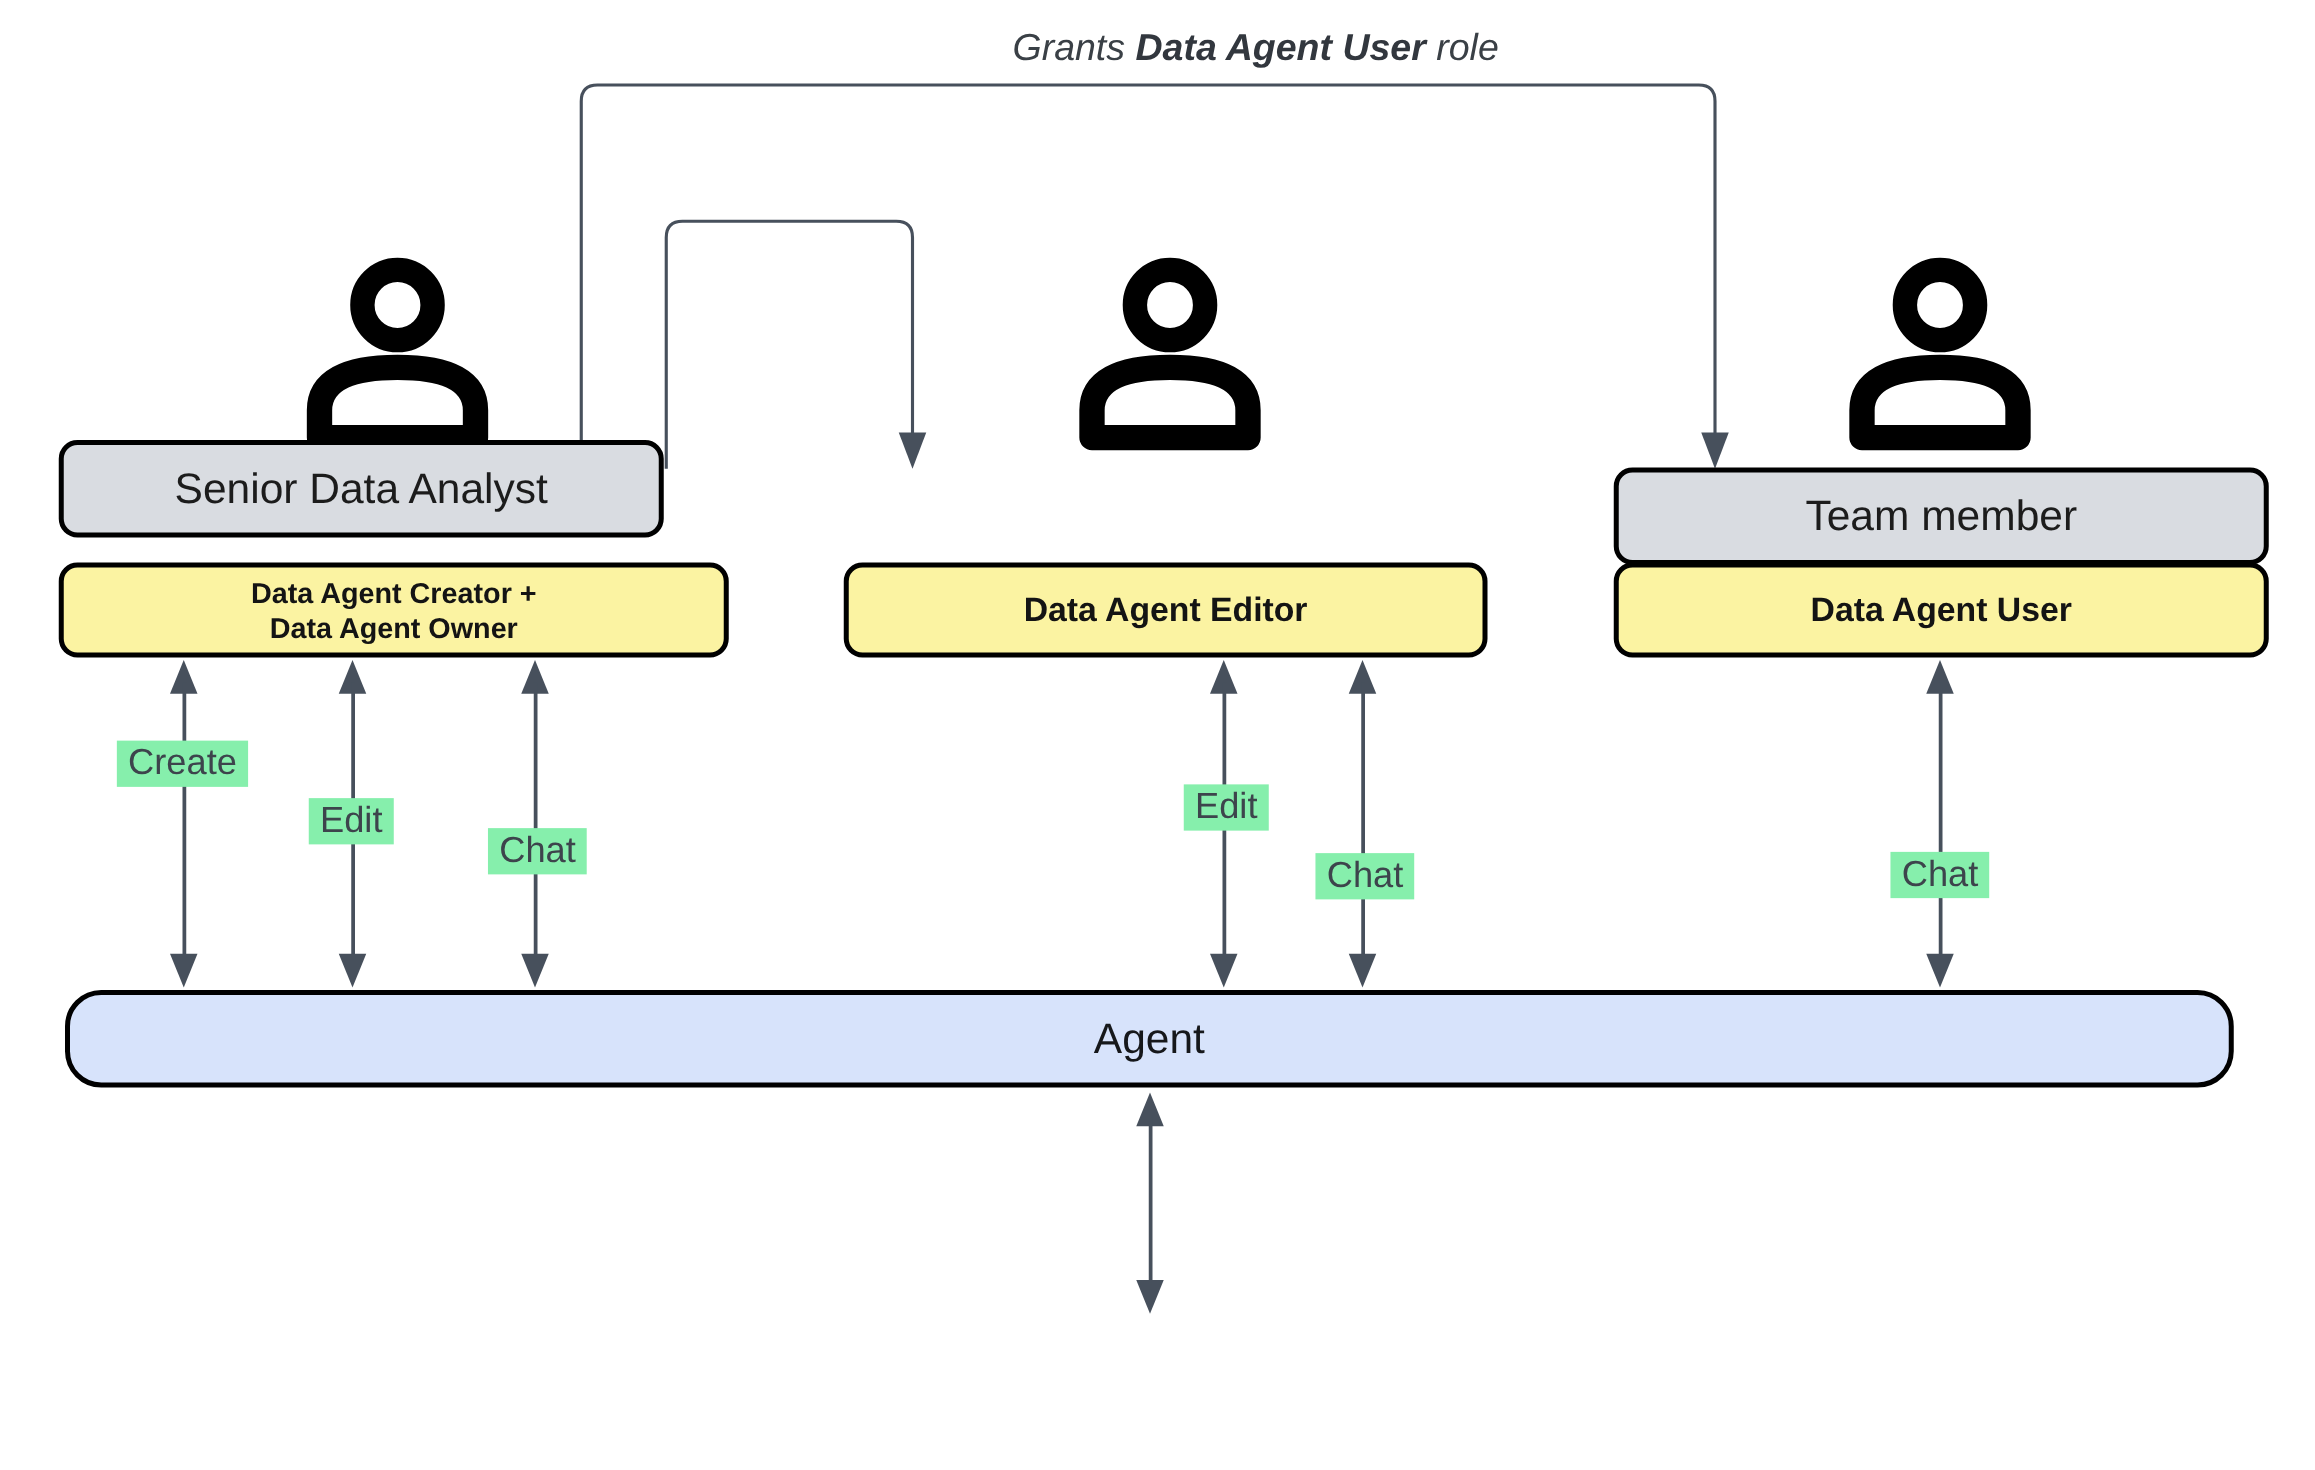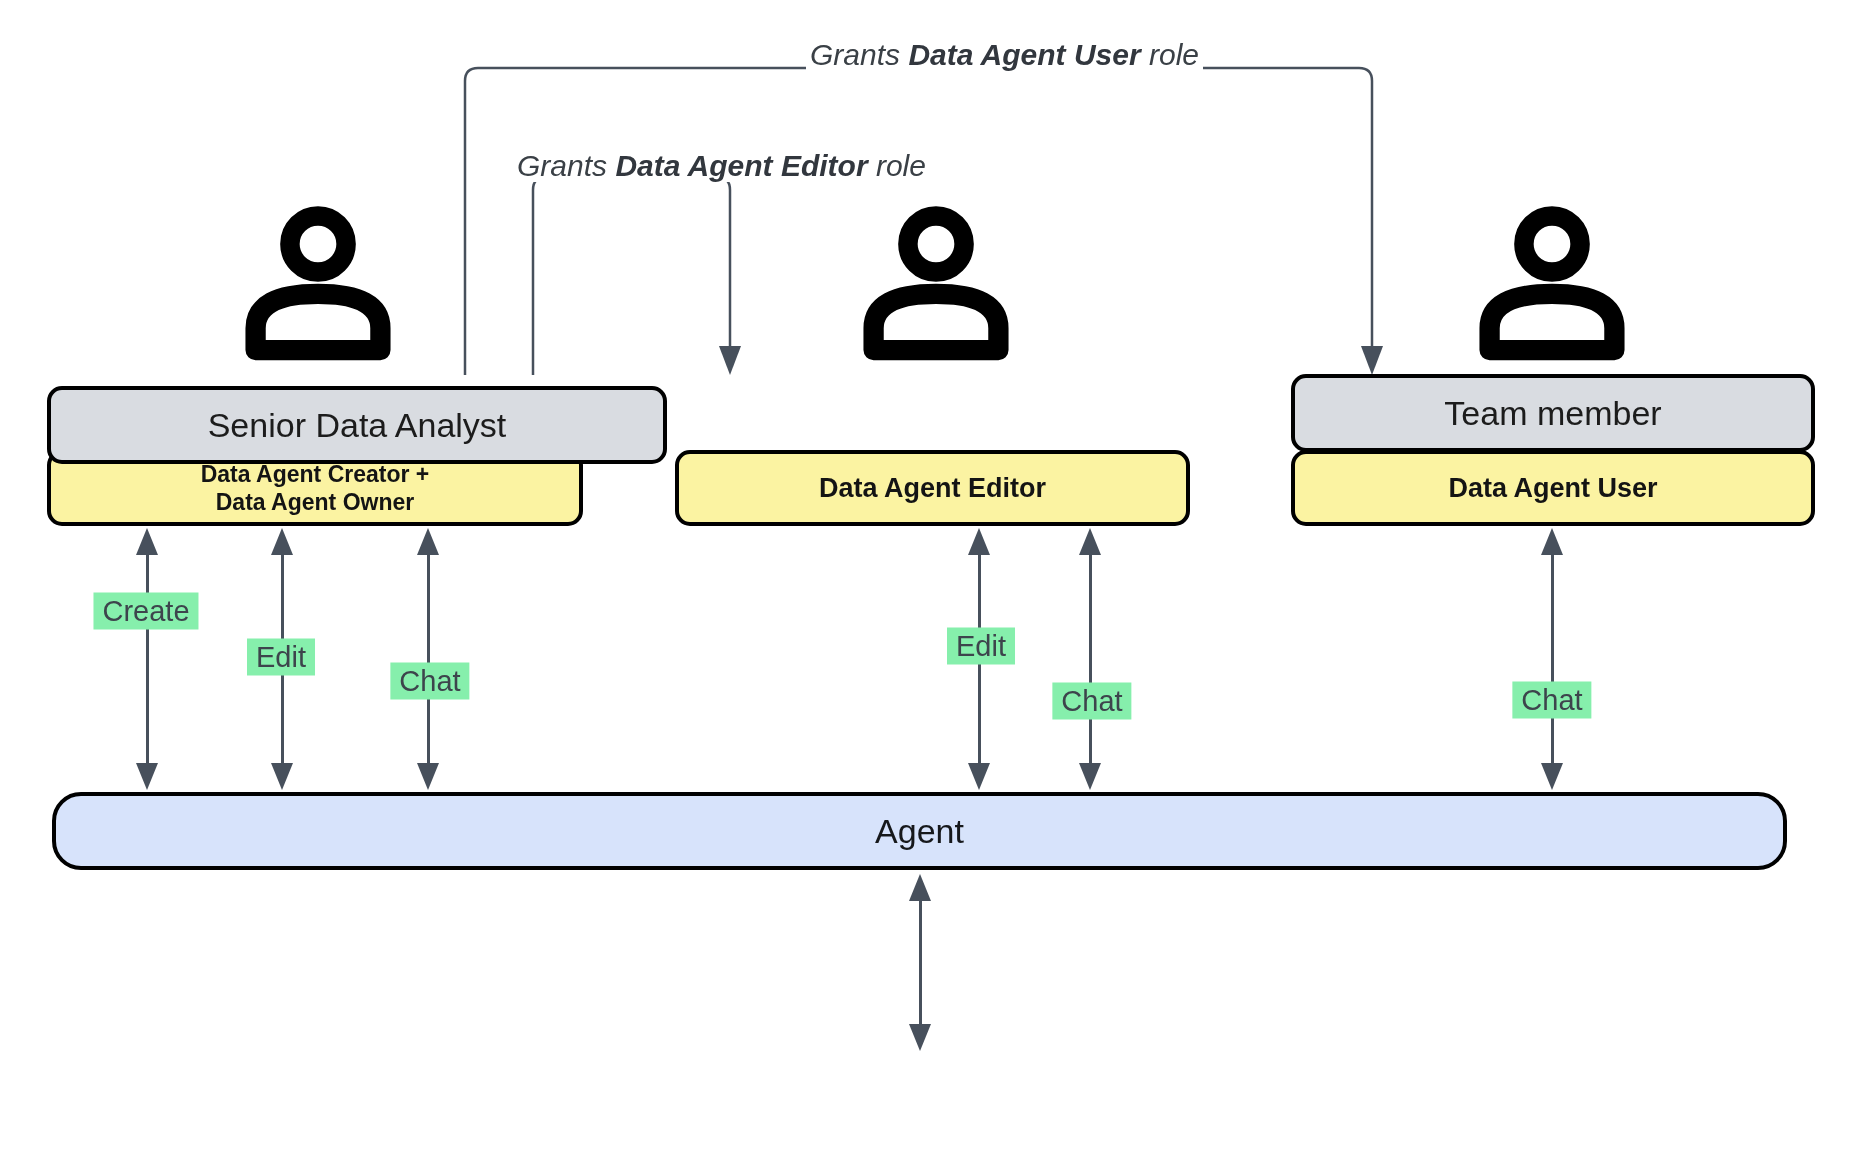--- a/index.html
+++ b/index.html
@@ -4,21 +4,21 @@
 <style>
   html,body{margin:0;padding:0;background:#fff;}
   .canvas{
     position:relative;width:1852px;height:1176px;background:#ffffff;
     font-family:"Liberation Sans",sans-serif;overflow:hidden;
   }
   .canvas *{box-sizing:border-box;}
   svg.layer{position:absolute;left:0;top:0;pointer-events:none;}
   .grant-label{
     position:absolute;font-style:italic;font-size:30px;line-height:1.1;
-    color:#3a4046;white-space:nowrap;background:#fff;padding:0 4px;margin-top:16px;
+    color:#3a4046;white-space:nowrap;background:#fff;padding:0 4px;
   }
   .grant-label b{font-weight:700;color:#32373e;}
   .person-icon{position:absolute;width:156px;height:162px;}
   .gray-box{
     position:absolute;height:78px;background:#d9dce1;border:4px solid #000;
     border-radius:15px;display:flex;align-items:center;justify-content:center;
     font-size:34px;color:#1c1c1c;z-index:2;
   }
   .role-box{
     position:absolute;height:76px;background:#fbf3a2;border:4px solid #000;
@@ -59,36 +59,35 @@
       <path d="M465,375 V81 Q465,68 478,68 H1359 Q1372,68 1372,81 V347" fill="none" stroke="#47505c" stroke-width="2.5"></path>
       <polygon points="1372,375 1361,346 1383,346" fill="#47505c"></polygon>
     </g>
     <g>
       <path d="M533,375 V190 Q533,177 546,177 H717 Q730,177 730,190 V347" fill="none" stroke="#47505c" stroke-width="2.5"></path>
       <polygon points="730,375 719,346 741,346" fill="#47505c"></polygon>
     </g>
   </svg>
 
   <div class="grant-label" style="left:806px;top:22px"><span>Grants </span><b>Data Agent User</b><span> role</span></div>
-  <div class="grant-label" style="left:513px;top:133px"><span>Grants </span><b>Data Agent Editor</b><span> role</span></div>
 
   <svg class="person-icon" style="left:240px;top:202px" viewBox="0 0 100 100">
     <circle cx="50" cy="25" r="18" fill="#fff" stroke="#000" stroke-width="12.5"></circle>
     <path d="M10,93 L10,79 Q10,57 50,57 Q90,57 90,79 L90,93 Z" fill="#fff" stroke="#000" stroke-width="13" stroke-linejoin="round"></path>
   </svg>
   <svg class="person-icon" style="left:858px;top:202px" viewBox="0 0 100 100">
     <circle cx="50" cy="25" r="18" fill="#fff" stroke="#000" stroke-width="12.5"></circle>
     <path d="M10,93 L10,79 Q10,57 50,57 Q90,57 90,79 L90,93 Z" fill="#fff" stroke="#000" stroke-width="13" stroke-linejoin="round"></path>
   </svg>
   <svg class="person-icon" style="left:1474px;top:202px" viewBox="0 0 100 100">
     <circle cx="50" cy="25" r="18" fill="#fff" stroke="#000" stroke-width="12.5"></circle>
     <path d="M10,93 L10,79 Q10,57 50,57 Q90,57 90,79 L90,93 Z" fill="#fff" stroke="#000" stroke-width="13" stroke-linejoin="round"></path>
   </svg>
 
-  <div class="gray-box" style="left:47px;top:386px;width:620px">Senior Data Analyst</div>
+  <div class="gray-box" style="left:47px;top:352px;width:484px">Senior Data Analyst</div>
   <div class="gray-box" style="left:1291px;top:374px;width:524px">Team member</div>
 
   <div class="role-box two-line" style="left:47px;top:450px;width:536px">
     <span class="role-line">Data Agent Creator +</span>
     <span class="role-line">Data Agent Owner</span>
   </div>
   <div class="role-box" style="left:675px;top:450px;width:515px">
     <span class="role-line">Data Agent Editor</span>
   </div>
   <div class="role-box" style="left:1291px;top:450px;width:524px">

